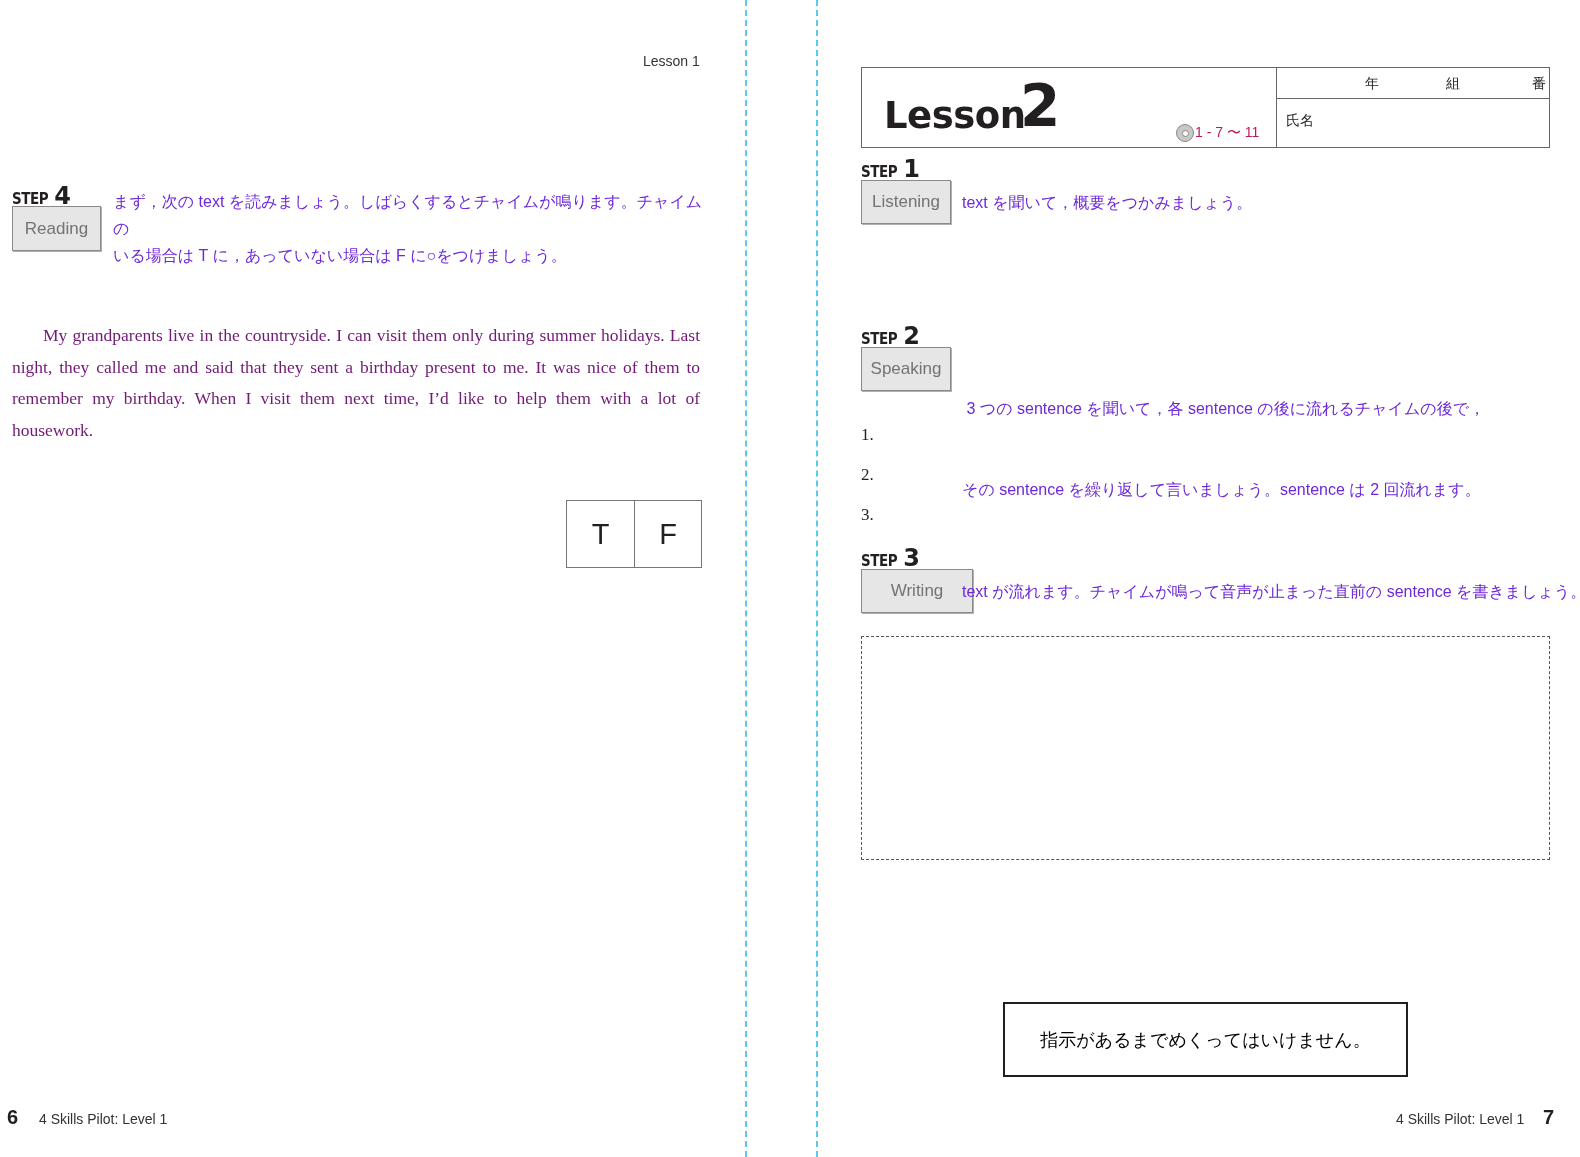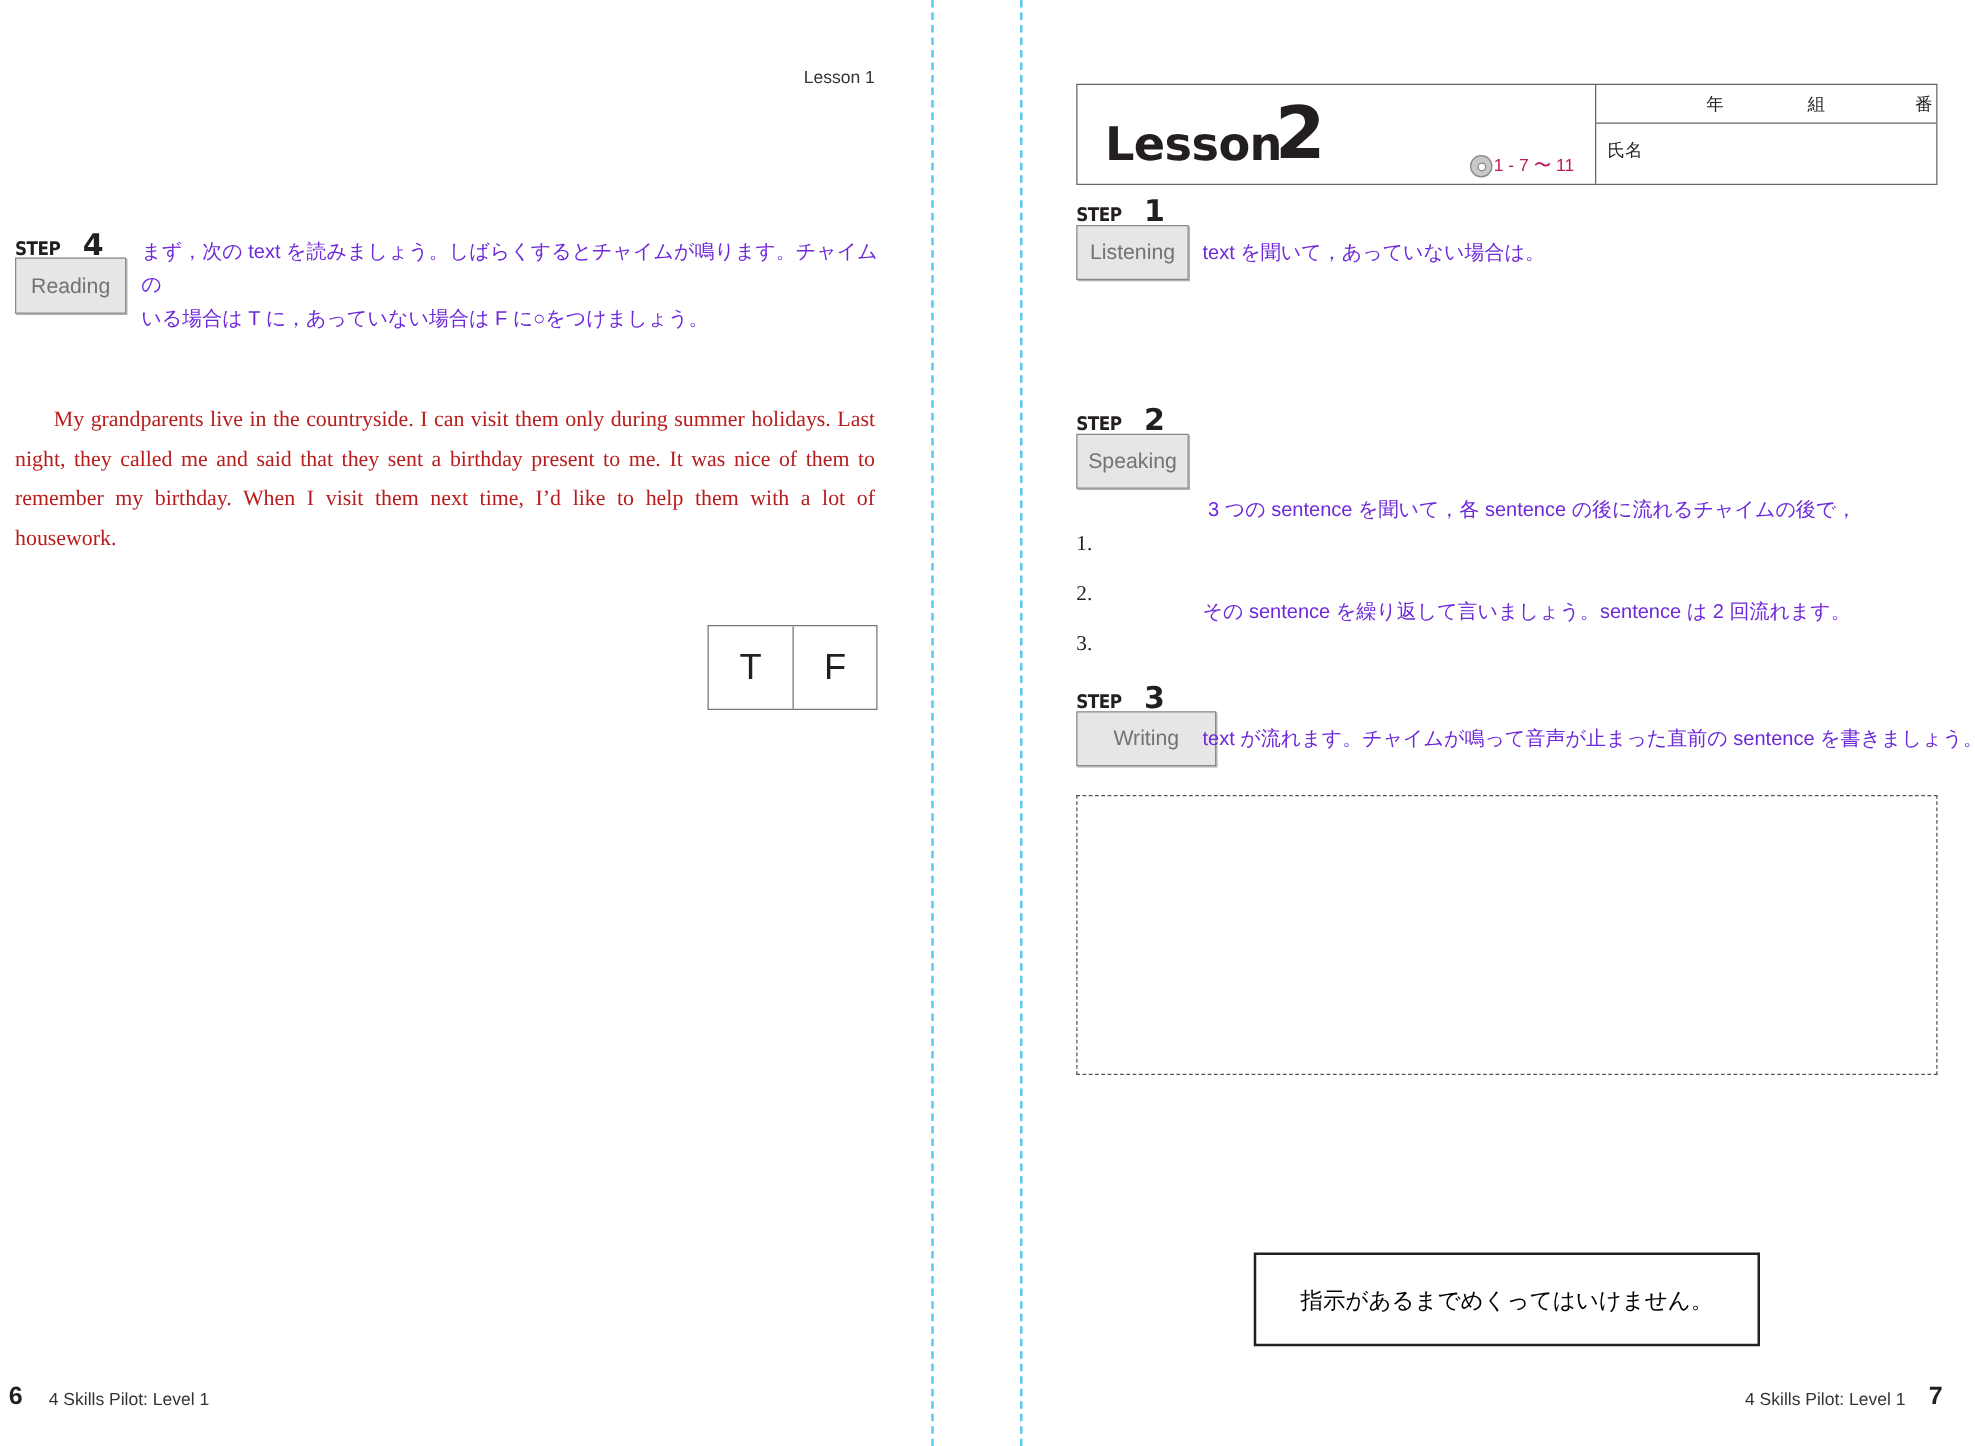--- a/index.html
+++ b/index.html
@@ -10,37 +10,37 @@
 
   
   .gutter-line { position: absolute; top: 0; bottom: 0; width: 0; border-left: 2px dashed #5ac8f0; }
 
   
   .running-head { font-size: 14px; color: #333; }
   .folio { font-size: 20px; font-weight: bold; color: #231f20; }
   .footer-text { font-size: 14px; color: #333; }
 
   
-  .step-label { font-family: "DejaVu Sans", sans-serif; font-weight: bold; color: #231f20; display: flex; align-items: baseline; gap: 14px; }
+  .step-label { font-family: "DejaVu Sans", sans-serif; font-weight: bold; color: #231f20; display: flex; align-items: baseline; gap: 2px; }
   .step-word { font-size: 15px; letter-spacing: -0.5px; transform: scaleX(0.9); transform-origin: left; }
   .step-num { font-size: 24px; line-height: 1; }
 
   .skill-box {
     position: absolute; background: #e6e6e6; border: 1px solid #8a8a8a;
     box-shadow: 1px 1px 0 #b0b0b0;
     display: flex; align-items: center; justify-content: center;
     font-size: 17px; color: #737373;
   }
 
   .instr { position: absolute; font-size: 16px; line-height: 27px; color: #6d28d9; }
 
   .passage {
     position: absolute; left: 12px; top: 320px; width: 688px;
     font-family: "Liberation Serif", "DejaVu Serif", serif;
-    font-size: 17.5px; line-height: 31.5px; color: #b91c1c;
+    font-size: 17.5px; line-height: 31.5px; color: #701a75;
     text-align: justify; text-indent: 31px;
   }
 
   .tf-box { position: absolute; display: flex; border: 1px solid #777; }
   .tf-cell { width: 67px; height: 66px; display: flex; align-items: center; justify-content: center; font-size: 29px; color: #231f20; }
   .tf-cell + .tf-cell { border-left: 1px solid #777; }
 
   
   .lesson-header { position: absolute; left: 861px; top: 67px; width: 689px; height: 81px; border: 1.5px solid #666; display: flex; }
   .lesson-title-cell { position: relative; width: 415px; height: 100%; border-right: 1px solid #666; }
@@ -113,21 +113,21 @@
     </div>
   </div>
 </div>
 
 <div class="abs step-label" style="left:861px; top:157px;">
   <span class="step-word">STEP</span>
   <span class="step-num">1</span>
 </div>
 <div class="skill-box" style="left:861px; top:180px; width:90px; height:44px;">Listening</div>
 <div class="instr" style="left:962px; top:189px;">
-  <div>text を聞いて，あっていない場合は。</div>
+  <div>text を聞いて，概要をつかみましょう。</div>
 </div>
 
 <div class="abs step-label" style="left:861px; top:324px;">
   <span class="step-word">STEP</span>
   <span class="step-num">2</span>
 </div>
 <div class="skill-box" style="left:861px; top:347px; width:90px; height:44px;">Speaking</div>
 <div class="instr" style="left:962px; top:341px; white-space:pre;">
   <div> 3 つの sentence を聞いて，各 sentence の後に流れるチャイムの後で，</div>
   <div>その sentence を繰り返して言いましょう。sentence は 2 回流れます。</div>

